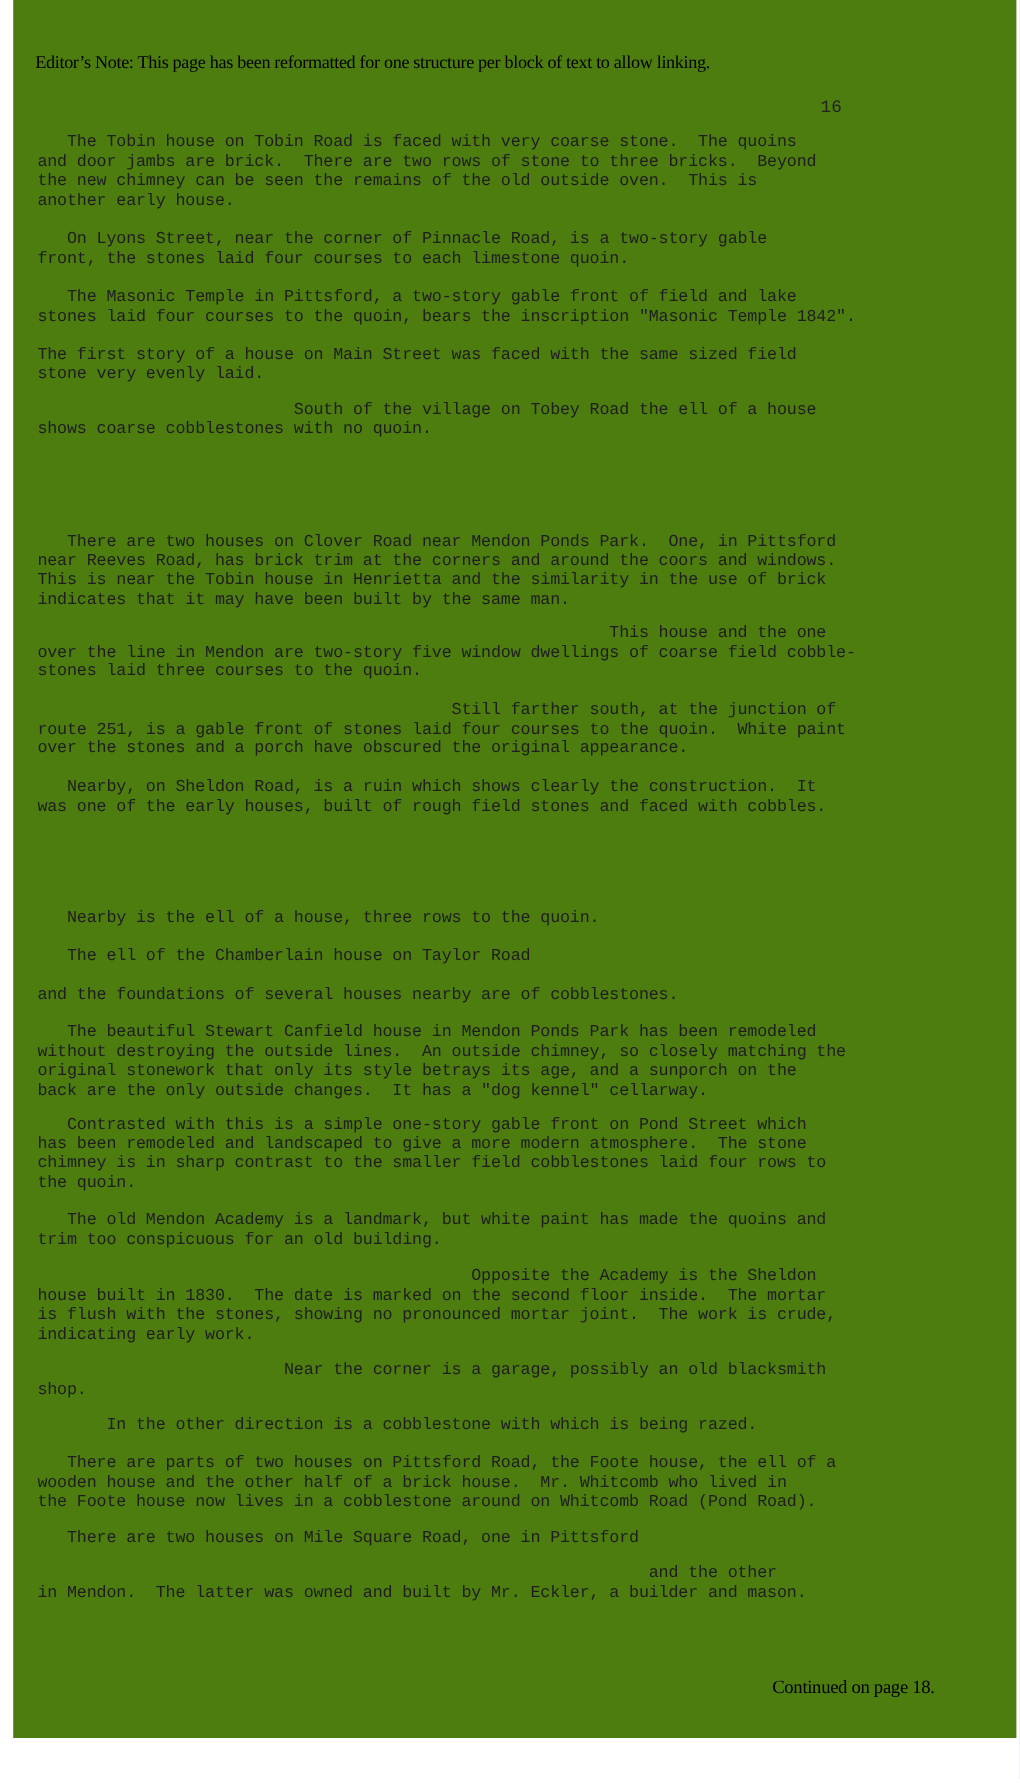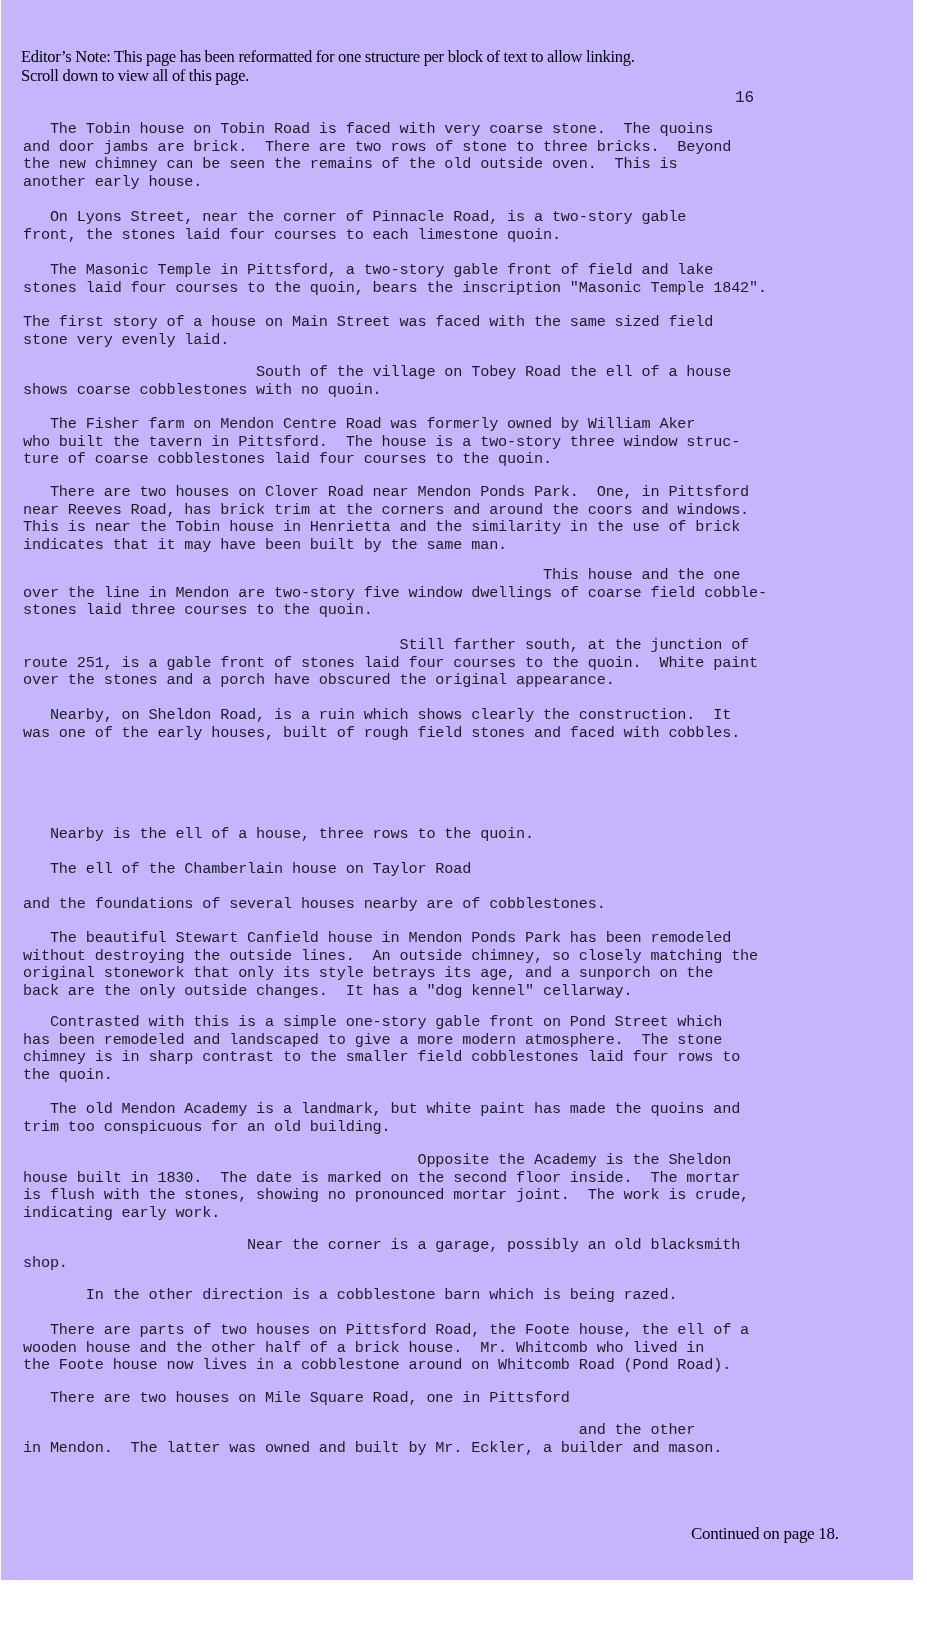--- a/index.html
+++ b/index.html
@@ -1,19 +1,19 @@
 <!DOCTYPE html>
 <html><head>
   <meta charset="utf-8">
   <style>
     html, body { margin: 0; padding: 0; background: #ffffff; }
     body { width: 927px; height: 1629px; position: relative; overflow: hidden; }
     .scan {
-      position: absolute; left: 1px; top: 0; width: 912px; height: 1580px;
-      background: #c4b5fd;
+      position: absolute; left: 12px; top: 0; width: 912px; height: 1580px;
+      background: #4d7c0f;
     }
     .editor-note {
       position: absolute; left: 20px; top: 47px; width: 880px;
       font-family: "Liberation Serif", serif; font-size: 16.5px; line-height: 19px;
       color: #000; letter-spacing: -0.3px;
     }
     .page-num {
       position: absolute; left: 693px; top: 89px;
       font-family: "Liberation Mono", monospace; font-size: 16px; color: #222; margin-left: 41px;
     }
@@ -26,39 +26,35 @@
       position: absolute; left: 690px; top: 1524px;
       font-family: "Liberation Serif", serif; font-size: 17px; color: #000; letter-spacing: -0.3px;
     }
   </style>
 </head>
 <body>
 
 <div class="scan">
   <div class="editor-note">
     <div>Editor’s Note: This page has been reformatted for one structure per block of text to allow linking.</div>
-    <div>Scroll down to view all of this page.</div>
   </div>
   <div class="page-num">16</div>
 
   <div class="para" style="top:121px">   The Tobin house on Tobin Road is faced with very coarse stone.  The quoins
 and door jambs are brick.  There are two rows of stone to three bricks.  Beyond
 the new chimney can be seen the remains of the old outside oven.  This is
 another early house.</div>
   <div class="para" style="top:209px">   On Lyons Street, near the corner of Pinnacle Road, is a two-story gable
 front, the stones laid four courses to each limestone quoin.</div>
   <div class="para" style="top:262px">   The Masonic Temple in Pittsford, a two-story gable front of field and lake
 stones laid four courses to the quoin, bears the inscription "Masonic Temple 1842".</div>
   <div class="para" style="top:364px">                          South of the village on Tobey Road the ell of a house
 shows coarse cobblestones with no quoin.</div>
   <div class="para" style="top:314px">The first story of a house on Main Street was faced with the same sized field
 stone very evenly laid.</div>
-  <div class="para" style="top:416px">   The Fisher farm on Mendon Centre Road was formerly owned by William Aker
-who built the tavern in Pittsford.  The house is a two-story three window struc-
-ture of coarse cobblestones laid four courses to the quoin.</div>
   <div class="para" style="top:484px">   There are two houses on Clover Road near Mendon Ponds Park.  One, in Pittsford
 near Reeves Road, has brick trim at the corners and around the coors and windows.
 This is near the Tobin house in Henrietta and the similarity in the use of brick
 indicates that it may have been built by the same man.</div>
   <div class="para" style="top:567px">                                                          This house and the one
 over the line in Mendon are two-story five window dwellings of coarse field cobble-
 stones laid three courses to the quoin.</div>
   <div class="para" style="top:637px">                                          Still farther south, at the junction of
 route 251, is a gable front of stones laid four courses to the quoin.  White paint
 over the stones and a porch have obscured the original appearance.</div>
@@ -76,21 +72,21 @@
 chimney is in sharp contrast to the smaller field cobblestones laid four rows to
 the quoin.</div>
   <div class="para" style="top:1101px">   The old Mendon Academy is a landmark, but white paint has made the quoins and
 trim too conspicuous for an old building.</div>
   <div class="para" style="top:1152px">                                            Opposite the Academy is the Sheldon
 house built in 1830.  The date is marked on the second floor inside.  The mortar
 is flush with the stones, showing no pronounced mortar joint.  The work is crude,
 indicating early work.</div>
   <div class="para" style="top:1237px">                         Near the corner is a garage, possibly an old blacksmith
 shop.</div>
-  <div class="para" style="top:1287px">       In the other direction is a cobblestone barn which is being razed.</div>
+  <div class="para" style="top:1287px">       In the other direction is a cobblestone with which is being razed.</div>
   <div class="para" style="top:1322px">   There are parts of two houses on Pittsford Road, the Foote house, the ell of a
 wooden house and the other half of a brick house.  Mr. Whitcomb who lived in
 the Foote house now lives in a cobblestone around on Whitcomb Road (Pond Road).</div>
   <div class="para" style="top:1390px">   There are two houses on Mile Square Road, one in Pittsford</div>
   <div class="para" style="top:1422px">                                                              and the other
 in Mendon.  The latter was owned and built by Mr. Eckler, a builder and mason.</div>
 
   <div class="continued">Continued on page 18.</div>
 </div>
 

